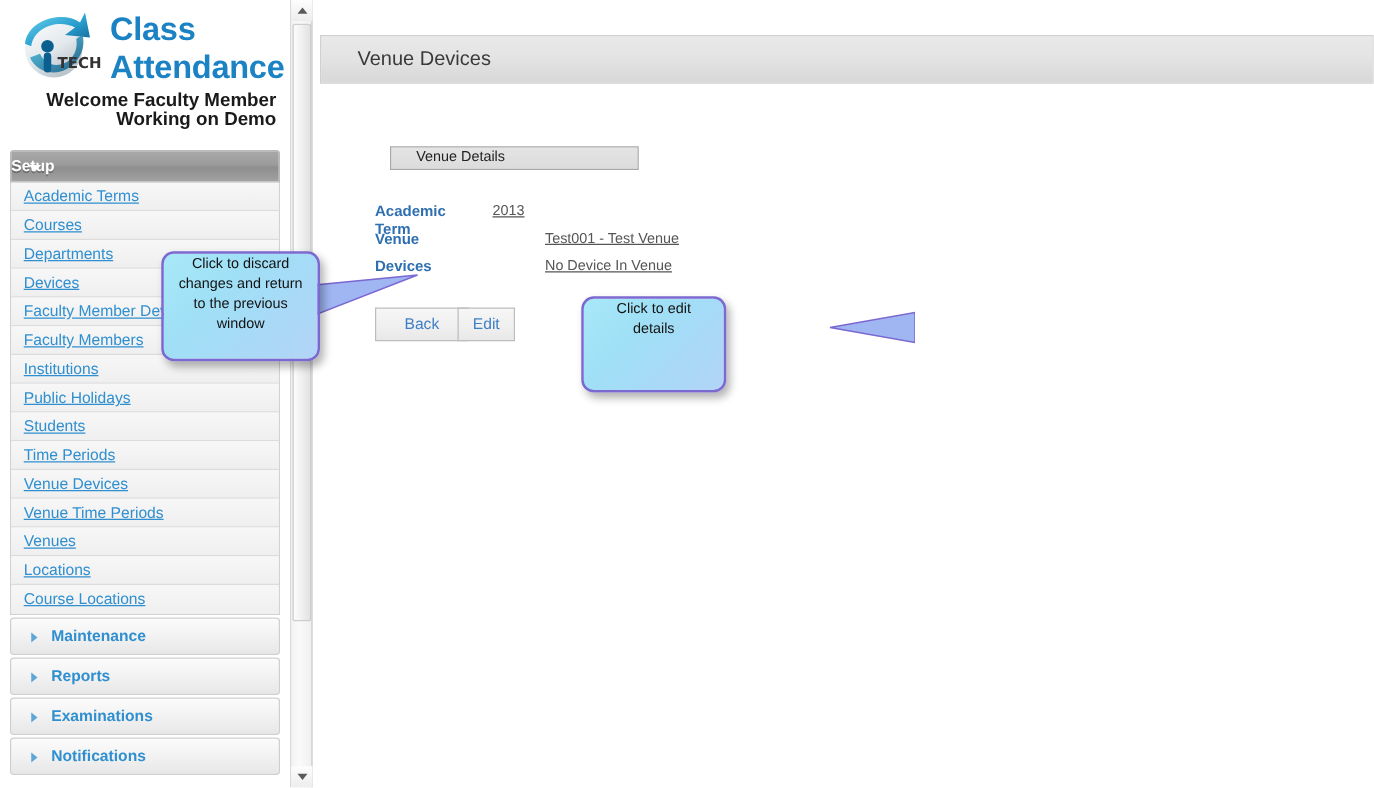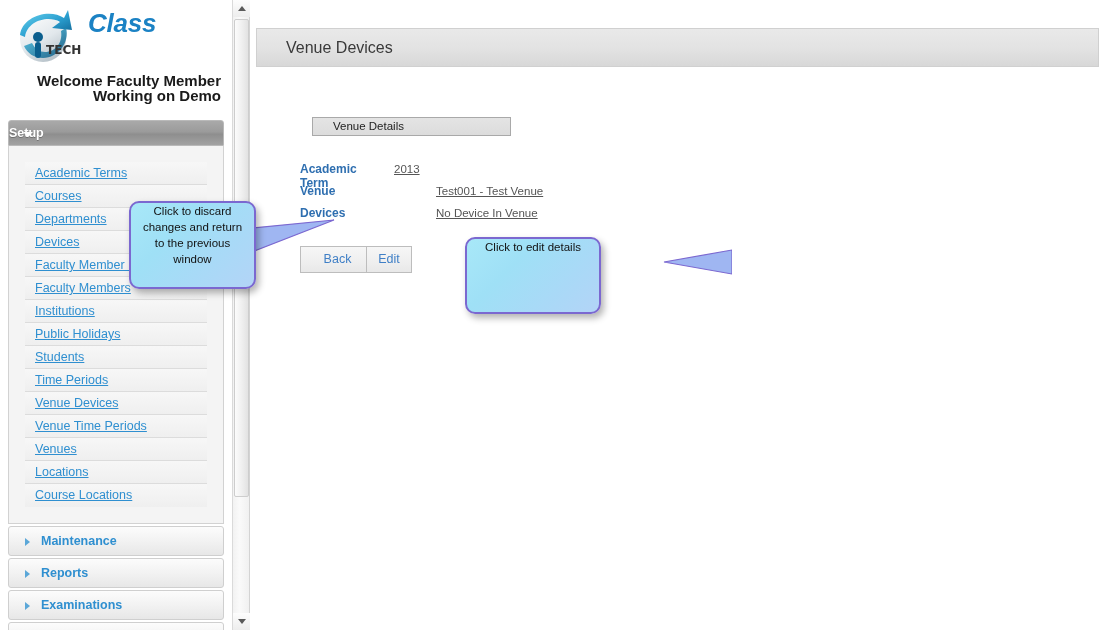--- a/index.html
+++ b/index.html
@@ -41,21 +41,20 @@
   }
 
   #brand-title {
     position: absolute;
     left: 88px; top: 8px;
     color: #1b82c4;
     font-size: 26px;
     font-weight: bold;
     line-height: 30px;
     letter-spacing: -0.2px;
-    font-style: italic;
   }
   #brand-title .l2 { display: block; }
 
   #welcome {
     position: absolute;
     right: 11px; top: 73px;
     width: 212px;
     text-align: right;
     font-size: 15px;
     color: #1a1a1a;
@@ -111,21 +110,21 @@
     border-left: 5px solid #5ba7d8;
   }
   .section-gap { height: 2px; }
 
   
   #setup-list {
     margin: 0 8px;
     border: 1px solid #d2d2d2;
     border-top: none;
     background: #f4f4f4;
-    padding: 16px;
+    padding: 0;
   }
   .menu-item {
     height: 23px;
     line-height: 22px;
     padding-left: 10px;
     border-bottom: 1px solid #dcdcdc;
     background: linear-gradient(to bottom, #f7f7f7, #efefef);
     font-size: 12.5px;
     cursor: pointer;
   }
@@ -274,21 +273,21 @@
     z-index: 30;
   }
 
   #callout-back {
     left: 129px; top: 201px;
     width: 127px; height: 88px;
     padding: 0 9px;
   }
   #callout-edit {
     left: 465px; top: 237px;
-    width: 136px; height: 77px;
+    width: 116px; height: 77px;
     padding: 0 9px;
   }
 
   .tail { position: absolute; z-index: 25; }
 
   
   #tail-back {
     left: 250px; top: 218px;
     width: 86px; height: 40px;
   }
@@ -327,20 +326,21 @@
         <circle cx="31" cy="33" r="23" fill="url(#gB)"></circle>
         <path d="M8 29 C10 10, 38 2, 52 12 L56 4 L60 24 L40 22 L48 16 C36 9, 15 15, 13 31 Z" fill="url(#gA)"></path>
         <path d="M54 22 C58 36, 46 52, 31 52 C22 52, 15 47, 12 40 L20 37 C23 43, 28 46, 33 46 C43 46, 51 37, 49 25 Z" fill="url(#gC)" opacity="0.85"></path>
         <circle cx="26" cy="31" r="5" fill="#0b5f8e"></circle>
         <rect x="23" y="36" width="6" height="16" rx="3" fill="#0b5f8e"></rect>
         <text x="34" y="48" font-family="DejaVu Sans, sans-serif" font-size="12" font-weight="bold" fill="#333">TECH</text>
       </svg>
 
       <div id="brand-title">
         <span>Class</span>
+        <span class="l2">Attendance</span>
       </div>
 
       <div id="welcome">
         <div>Welcome Faculty Member</div>
         <div>Working on Demo</div>
       </div>
     </div>
 
     <div class="section-head-open">
       <span class="tri"></span>

